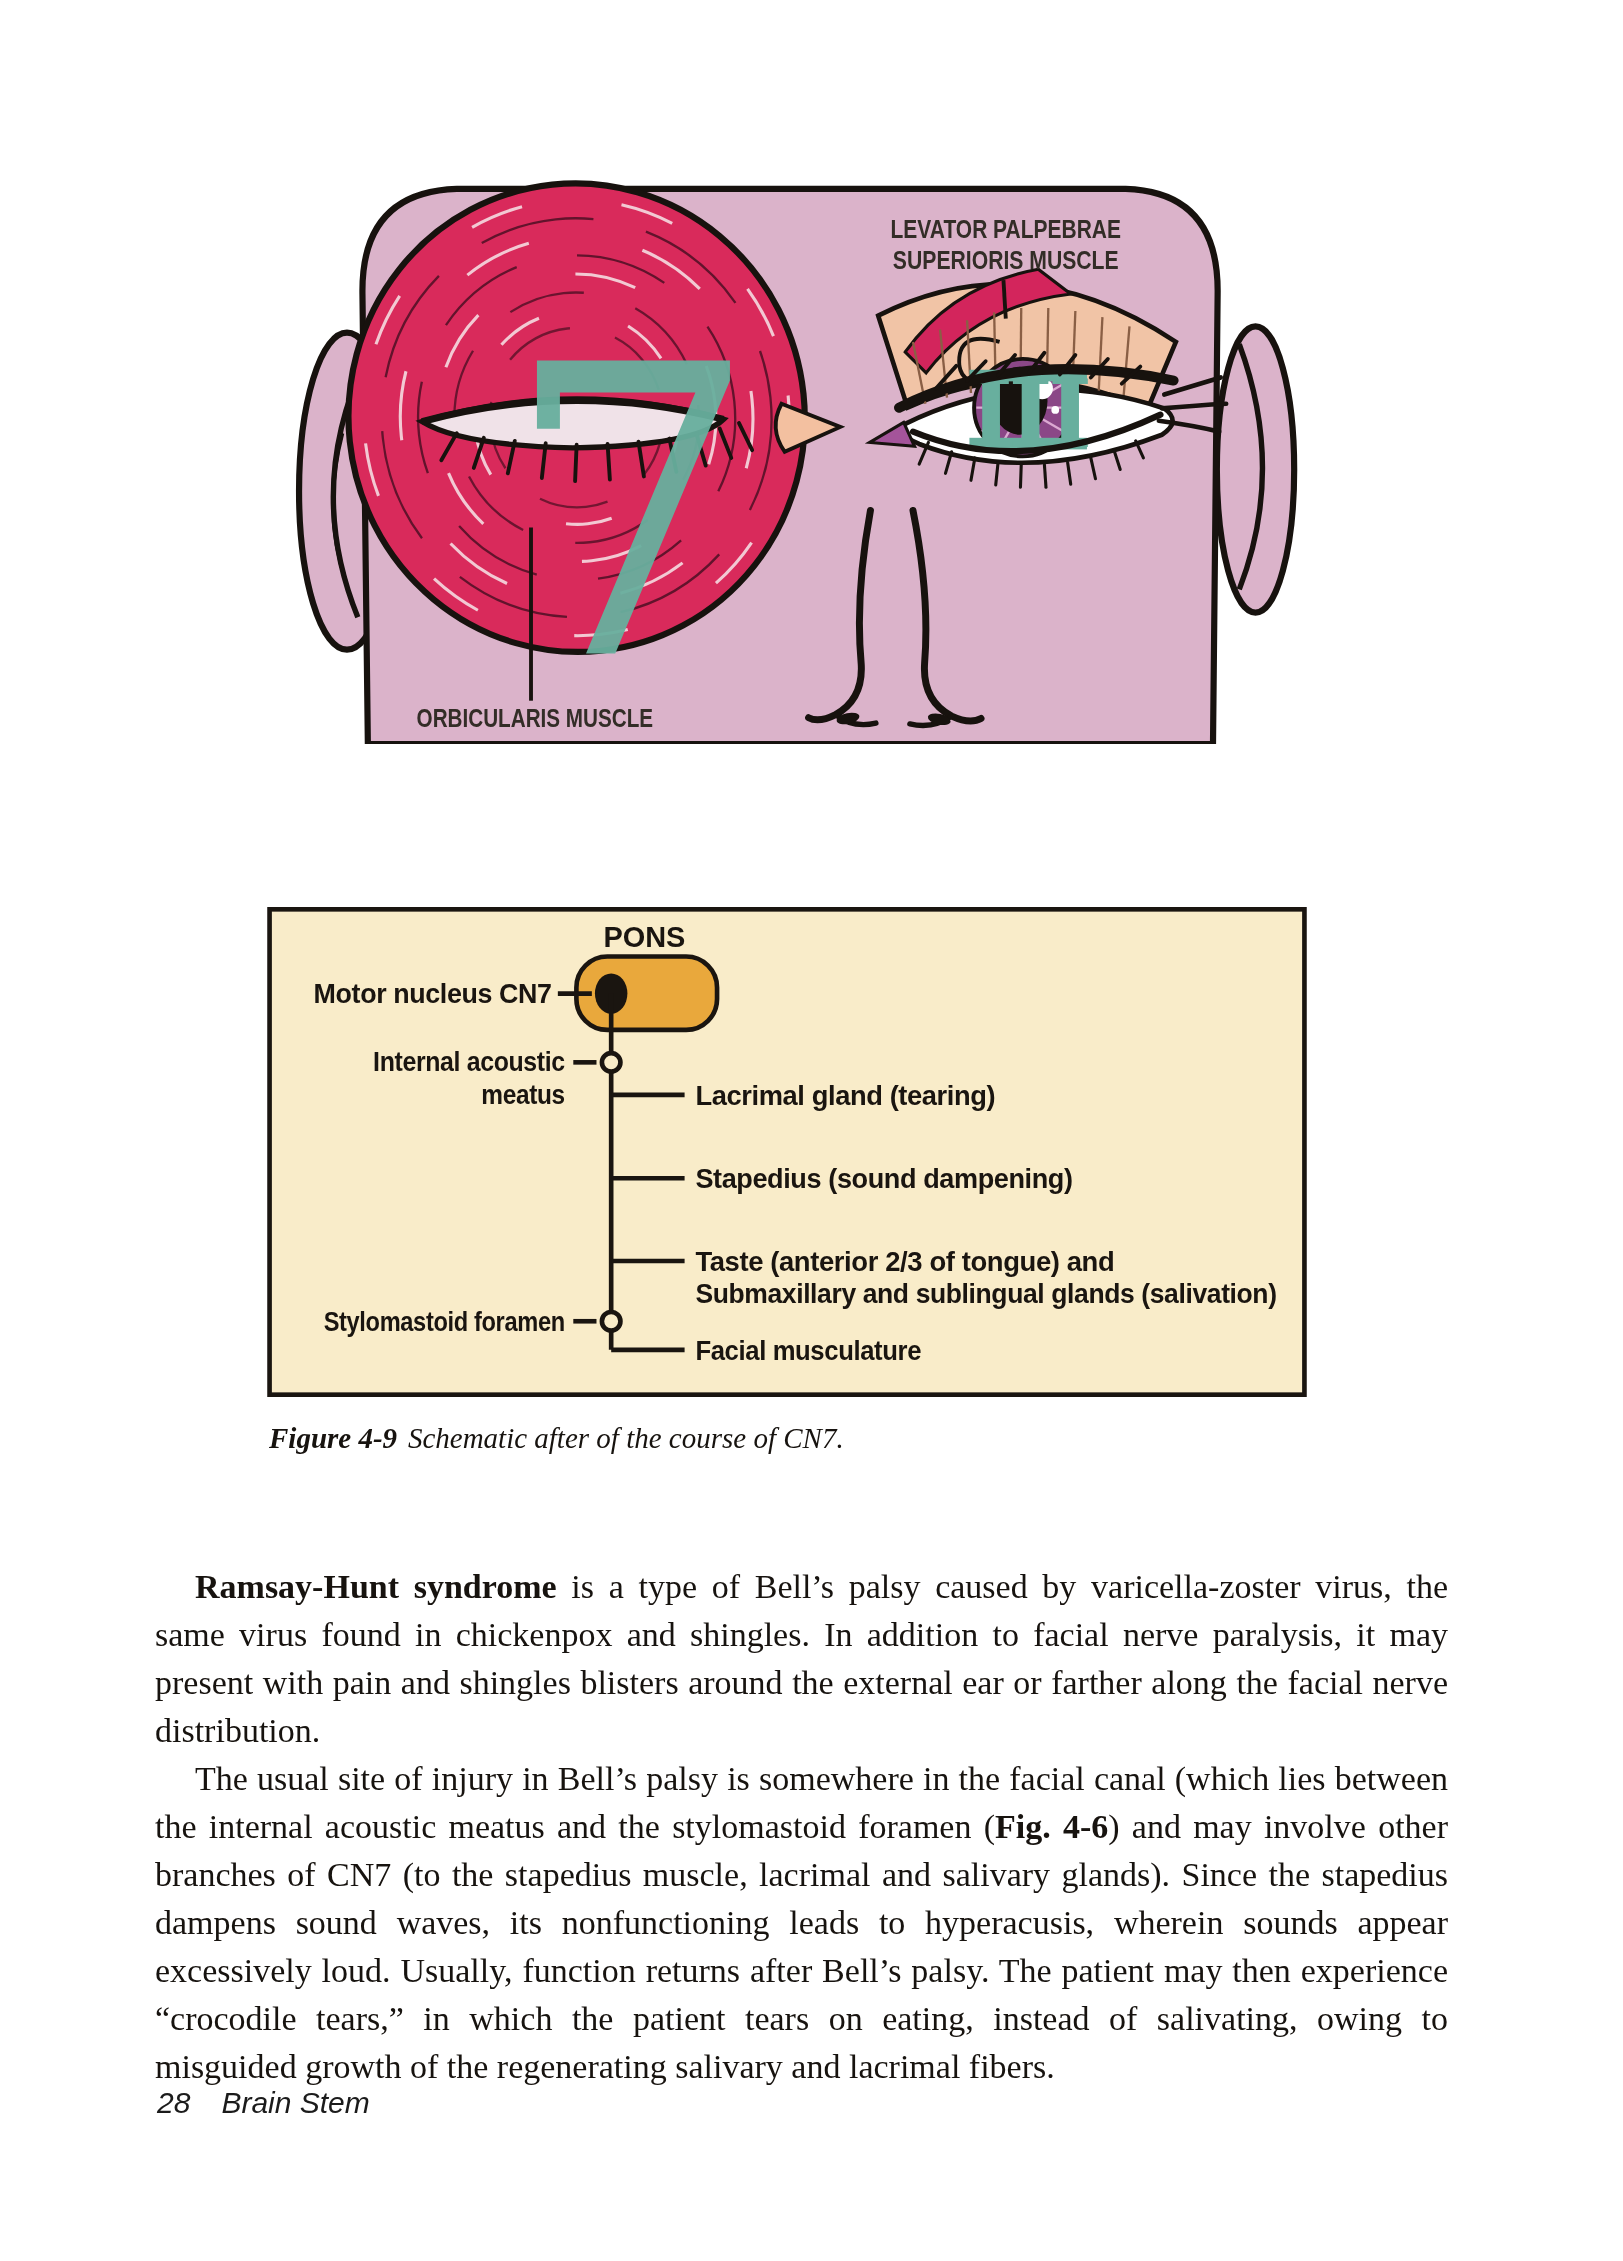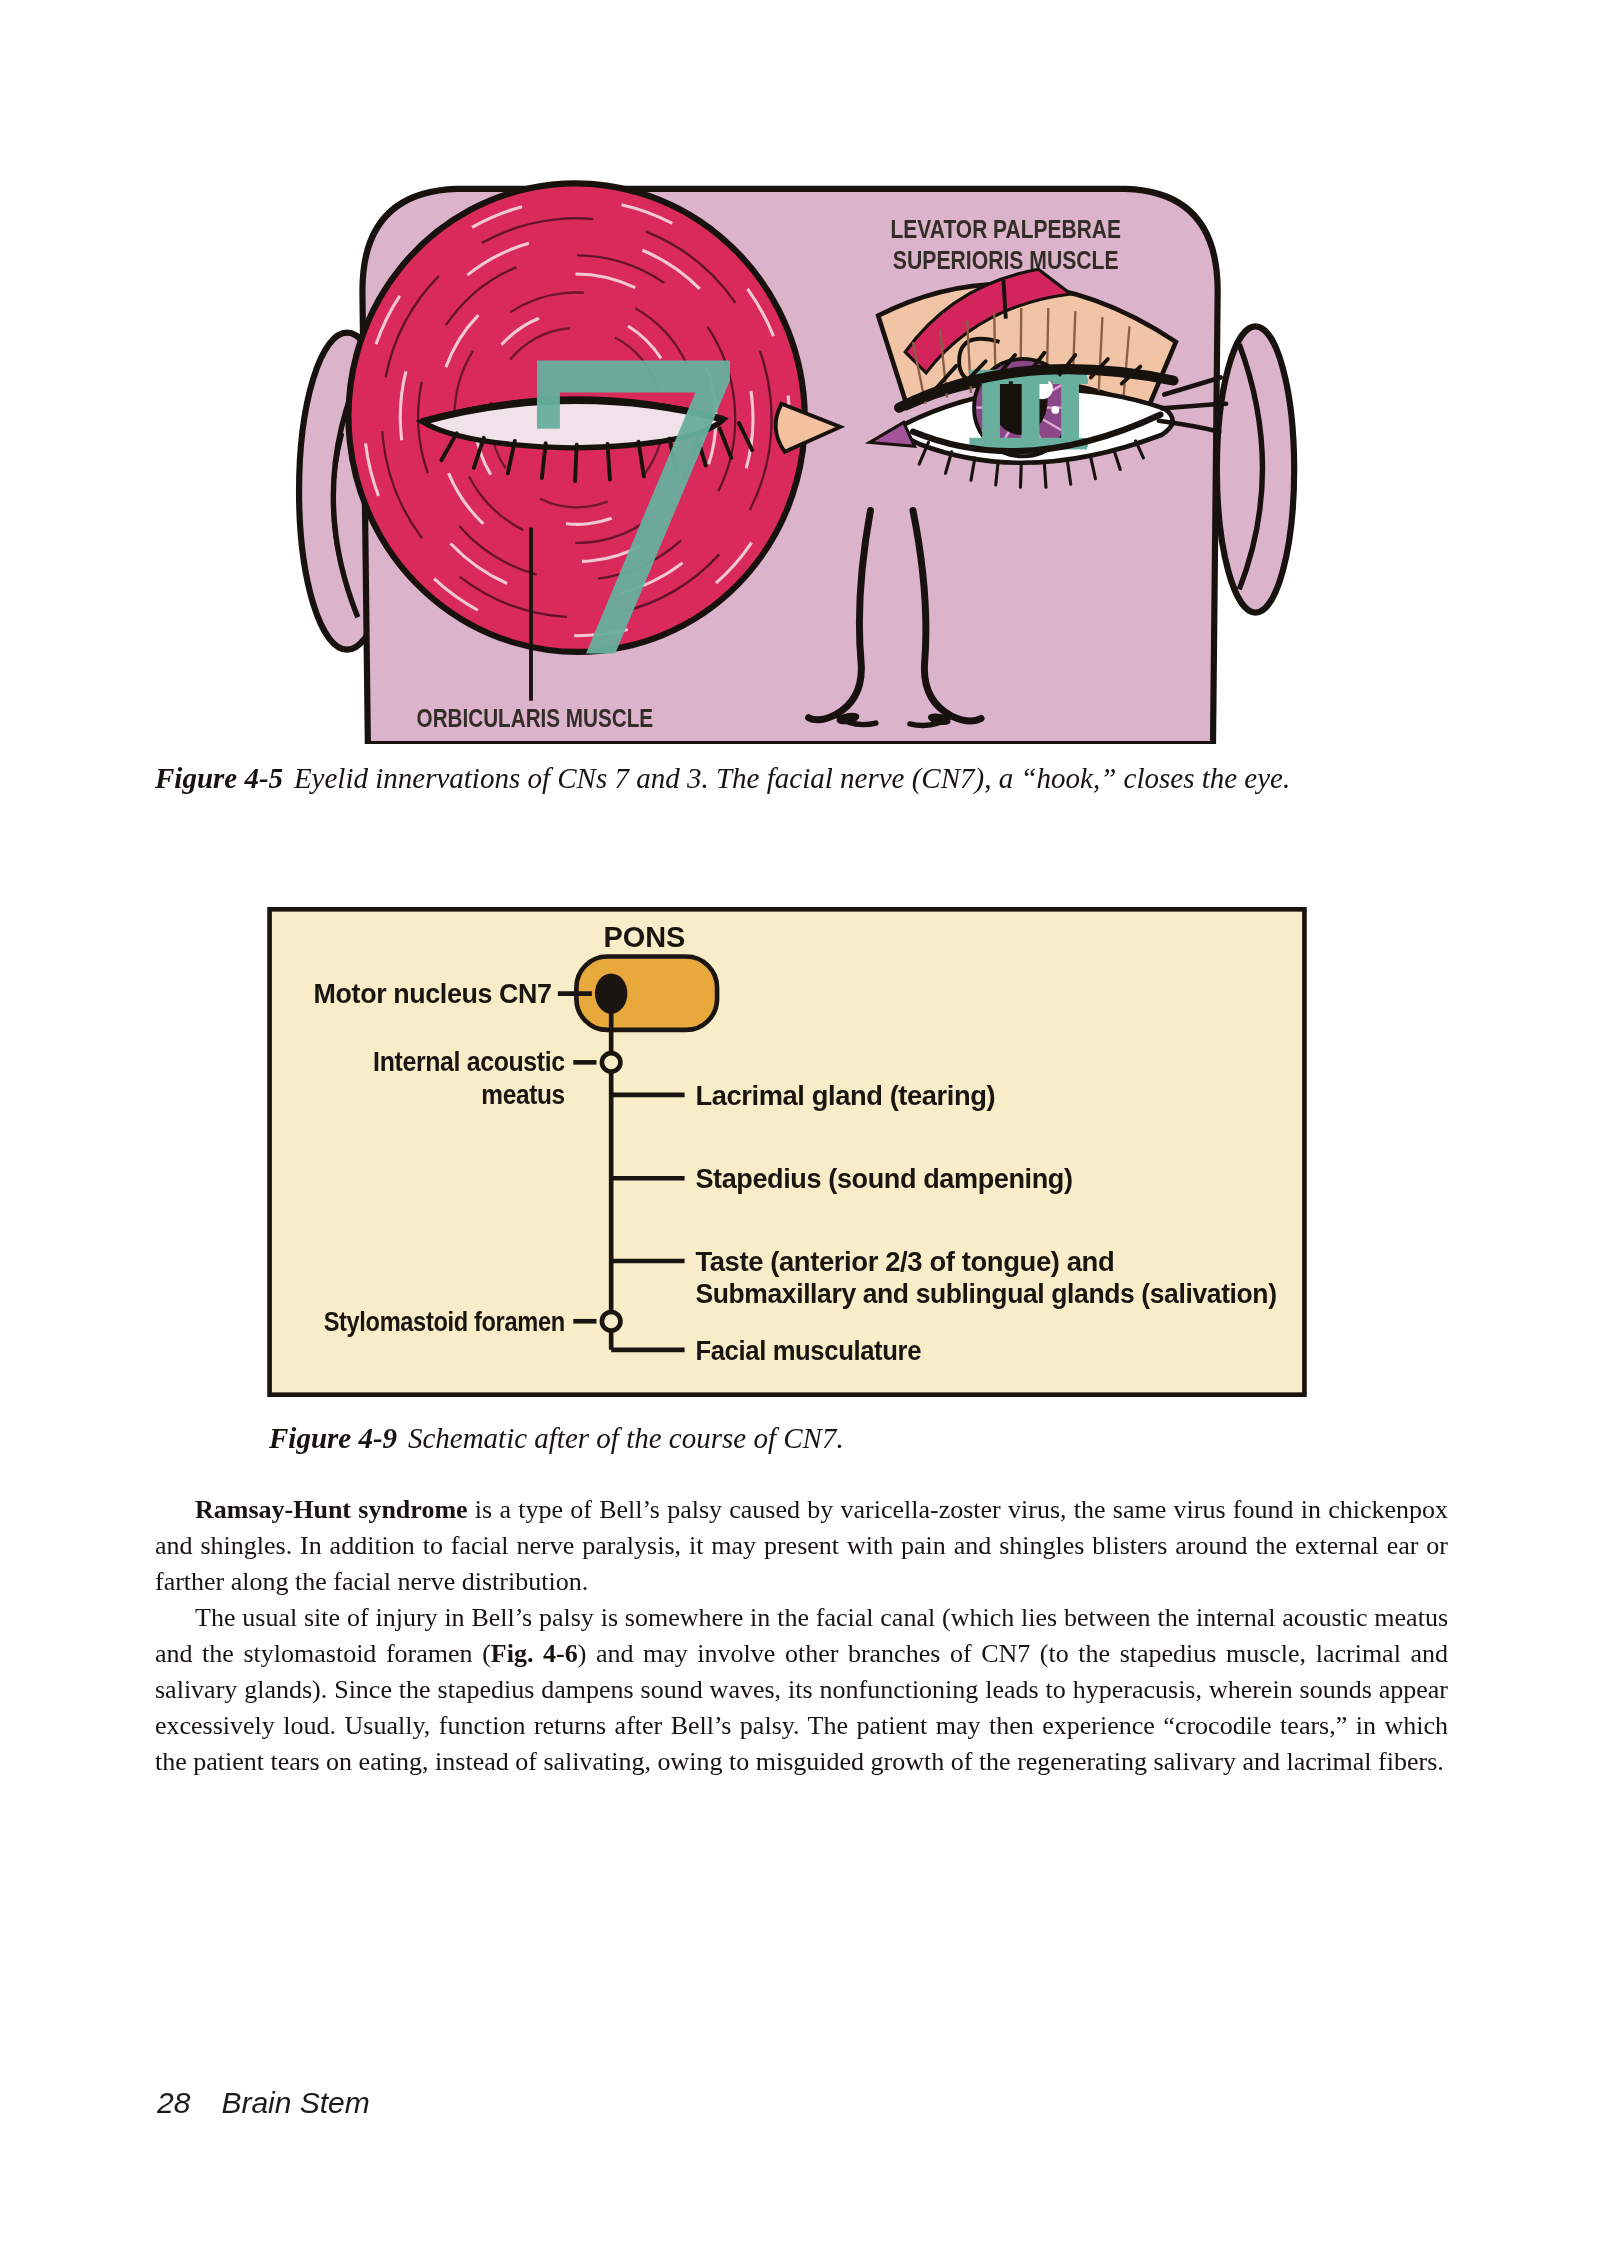--- a/index.html
+++ b/index.html
@@ -11,21 +11,21 @@
   #face-figure{position:absolute;left:294px;top:178px;width:1006px;height:566px;}
   .fig-label{font-family:"Liberation Sans", sans-serif;font-weight:bold;fill:#332d27;font-size:33px;}
   
   .caption{position:absolute;left:155px;font-style:italic;font-size:29px;line-height:36px;color:#17130f;}
   .cap-bold{font-weight:bold;margin-right:10.8px;}
   
   #cn7-diagram{position:absolute;left:267px;top:907px;width:1040px;height:490px;}
   .diag-label{font-family:"Liberation Sans", sans-serif;font-weight:bold;fill:#1a1510;font-size:35px;letter-spacing:-0.5px;}
   .diag-title{font-family:"Liberation Sans", sans-serif;font-weight:bold;fill:#1a1510;font-size:39px;}
   
-  #body-text{position:absolute;left:155px;top:1492px;width:1293px;font-size:26px;line-height:36px;text-align:justify;}
+  #body-text{position:absolute;left:155px;top:1563px;width:1293px;font-size:34px;line-height:48px;text-align:justify;}
   #body-text p{margin:0;text-indent:40px;}
   .b{font-weight:bold;}
   .i{}
   
   #page-footer{position:absolute;left:157px;top:2086px;font-family:"Liberation Sans", sans-serif;
     font-style:italic;font-size:30px;color:#1b1b1b;}
   #footer-title{margin-left:31px;}
 </style>
 </head>
 <body>
@@ -169,21 +169,20 @@
     <text class="fig-label" x="920" y="118" text-anchor="middle" textLength="292" lengthAdjust="spacingAndGlyphs">SUPERIORIS MUSCLE</text>
     <line x1="917" y1="132" x2="920" y2="182" stroke="#17120e" stroke-width="5"></line>
   </g>
   <g>
     <line x1="306" y1="452" x2="306" y2="676" stroke="#17120e" stroke-width="5"></line>
     <text class="fig-label" x="158" y="710" textLength="306" lengthAdjust="spacingAndGlyphs">ORBICULARIS MUSCLE</text>
   </g>
 </svg>
 
 <div class="caption" style="top:760px;width:1207px;">
-  <div><span class="cap-bold">Figure 4-5</span><span>Eyelid innervations of CNs 7 and 3. The facial nerve (CN7), a “hook,” closes the eye.</span></div>
 </div>
 
 <svg id="cn7-diagram" viewBox="0 0 1345 634" xmlns="http://www.w3.org/2000/svg">
   <rect x="3" y="3" width="1339" height="628" fill="#f9ecc9" stroke="#1a1510" stroke-width="6"></rect>
 
   <text class="diag-title" x="488" y="52" text-anchor="middle" textLength="106" lengthAdjust="spacingAndGlyphs">PONS</text>
 
   <rect x="400" y="64" width="182" height="95" rx="40" fill="#e9a83c" stroke="#1a1510" stroke-width="6"></rect>
   <ellipse cx="445" cy="112" rx="21" ry="26" fill="#1a1510"></ellipse>
 

